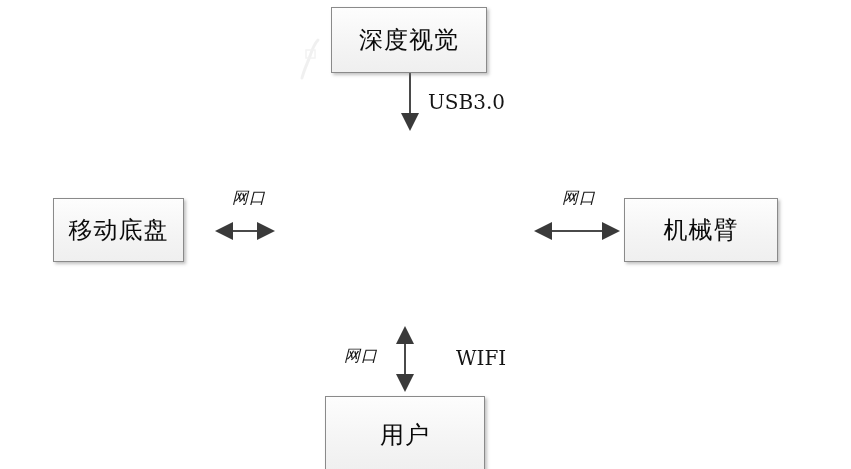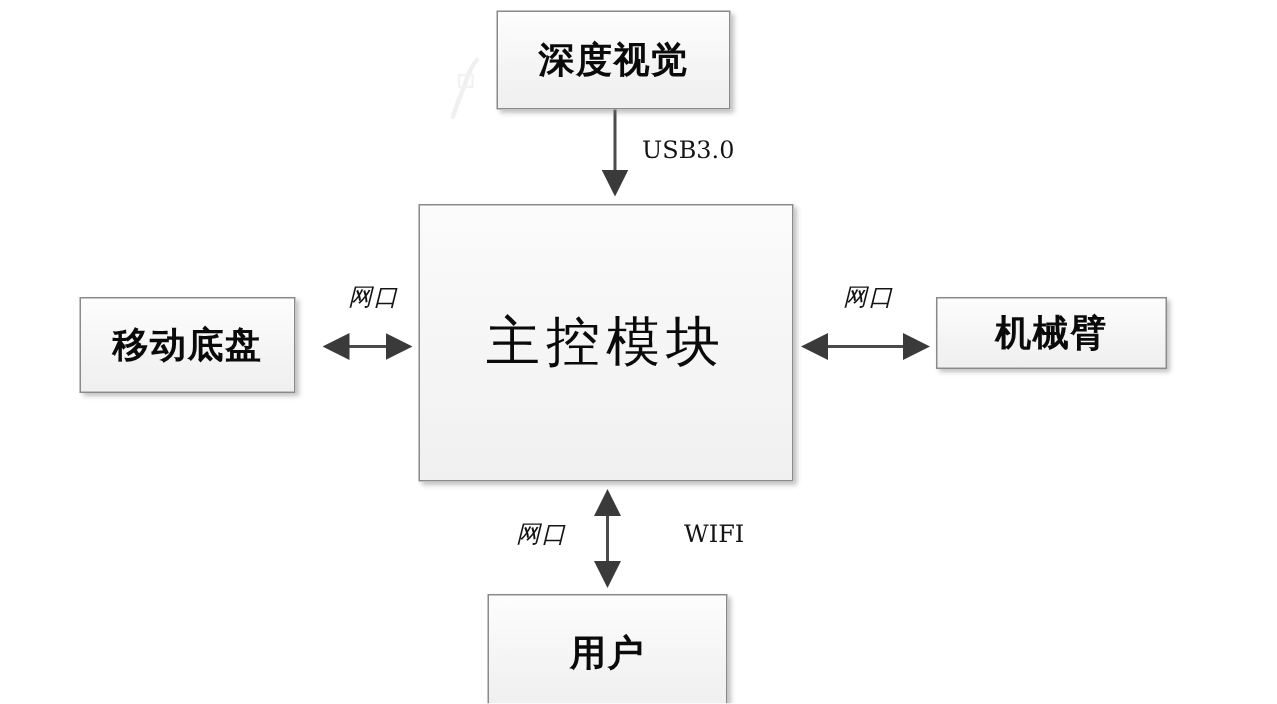--- a/index.html
+++ b/index.html
@@ -22,39 +22,39 @@
     box-sizing: border-box;
     background: linear-gradient(180deg, #fdfdfd 0%, #f4f4f4 60%, #efefef 100%);
     border: 1px solid #8a8a8a;
     box-shadow: 2px 2px 3px rgba(120,120,120,0.45);
     display: flex;
     align-items: center;
     justify-content: center;
   }
   .node-label {
     font-family: "DejaVu Serif", "Liberation Serif", serif;
-    font-weight: bold;
+    font-weight: normal;
     color: #0a0a0a;
     letter-spacing: 1px;
     white-space: nowrap;
     line-height: 1;
   }
   .node.small .node-label { font-size: 24px; }
   .node.center {
     background: linear-gradient(180deg, #fbfbfb 0%, #f5f5f5 55%, #f0f0f0 100%);
   }
   .node.center .node-label {
     font-size: 36px;
     font-weight: normal;
     letter-spacing: 4px;
   }
   .edge-label {
     position: absolute;
     font-family: "DejaVu Serif", "Liberation Serif", serif;
-    font-size: 16px;
+    font-size: 20px;
     color: #141414;
     white-space: nowrap;
     line-height: 1;
   }
   .edge-label.cjk {
     font-size: 16px;
     letter-spacing: 1px;
     font-style: italic;
   }
   .edge-svg {
@@ -105,29 +105,26 @@
 
     <g>
       <line x1="405" y1="329" x2="405" y2="389" stroke="#4a4a4a" stroke-width="2" marker-start="url(#arrowStart)" marker-end="url(#arrowEnd)"></line>
     </g>
   </svg>
 
   <div class="node small" style="left:331px; top:7px; width:156px; height:66px;">
     <span class="node-label">深度视觉</span>
   </div>
 
-  <div class="node center" style="left:279px; top:136px; width:250px; height:185px;">
-    <span class="node-label">主控模块</span>
-  </div>
 
-  <div class="node small" style="left:53px; top:198px; width:144px; height:64px;">
+  <div class="node small" style="left:53px; top:198px; width:131px; height:64px;">
     <span class="node-label">移动底盘</span>
   </div>
 
-  <div class="node small" style="left:624px; top:198px; width:154px; height:48px;">
+  <div class="node small" style="left:624px; top:198px; width:154px; height:64px;">
     <span class="node-label">机械臂</span>
   </div>
 
   <div class="node small" style="left:325px; top:396px; width:160px; height:78px;">
     <span class="node-label">用户</span>
   </div>
 
   <div class="edge-label" style="left:428px; top:92px;">USB3.0</div>
 
   <div class="edge-label cjk" style="left:232px; top:190px;">网口</div>

